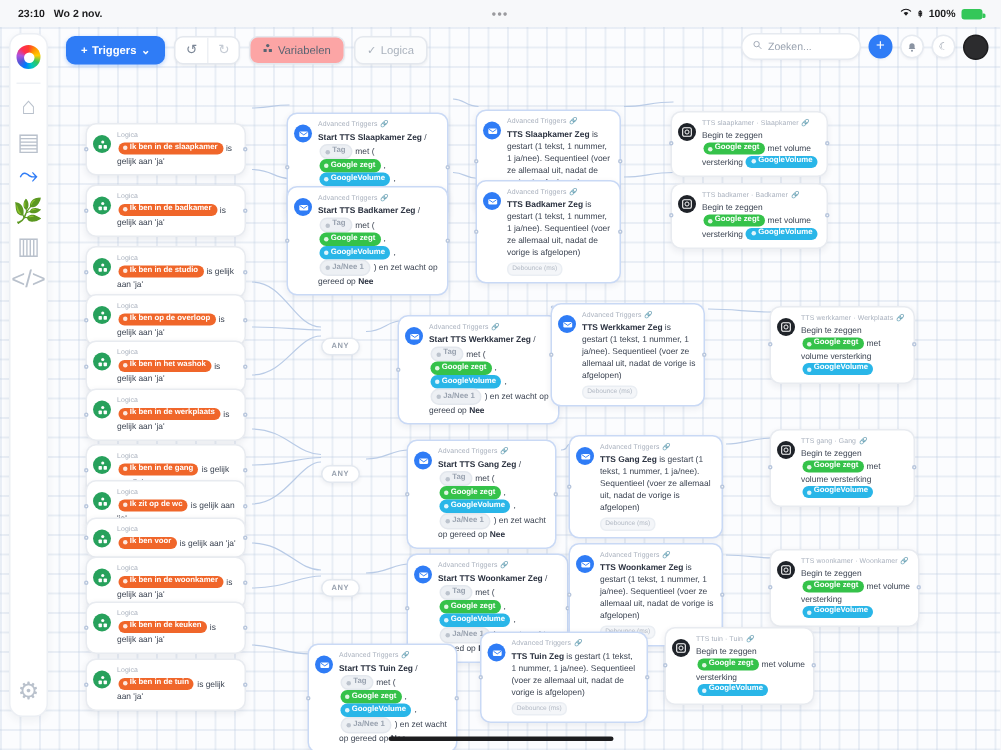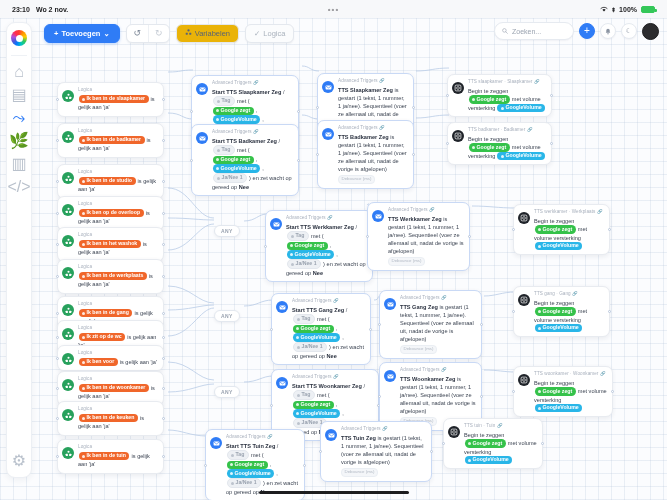--- a/index.html
+++ b/index.html
@@ -39,21 +39,21 @@
   }
   .edges { position:absolute; inset:0; width:667px; height:482px; pointer-events:none; }
 
   
   .toolbar {
     position: absolute; top: 22px; left: 44px; right: 8px; height: 22px;
     display: flex; align-items: center; gap: 6px; z-index: 40;
   }
   .tb-btn {
     height: 19px; display: flex; align-items: center; gap: 3px;
-    padding: 0 8px; border-radius: 6px; background: #eab308;
+    padding: 0 8px; border-radius: 6px; background: #fca5a5;
     border: 1px solid #e4e8ee; font-size: 7.5px; color: #5a6472;
     box-shadow: 0 1px 1.5px rgba(30,45,70,.06);
     white-space: nowrap;
   }
   .tb-btn.primary {
     background: #2f7cf6; border-color: #2f7cf6; color: #fff; font-weight: 700;
     padding: 0 9px; box-shadow: 0 1px 3px rgba(47,124,246,.32);
   }
   .tb-icon-group { display: flex; background:#fff; border:1px solid #e4e8ee; border-radius:6px; height:19px; overflow:hidden; box-shadow: 0 1px 1.5px rgba(30,45,70,.06); }
   .tb-icon { width: 21px; height: 17px; display:flex; align-items:center; justify-content:center; color:#7b8696; font-size:9px; }
@@ -759,21 +759,21 @@
  <div class="junction" style="top:207px;left:214px">ANY</div>
  <div class="junction" style="top:292px;left:214px">ANY</div>
  <div class="junction" style="top:368px;left:214px">ANY</div>
       </div>
 
   </div>
 
   <div class="toolbar">
     <div class="tb-btn primary">
       <span>+</span>
-      <span>Toevoegen</span>
+      <span>Triggers</span>
       <span>⌄</span>
     </div>
     <div class="tb-icon-group">
       <div class="tb-icon">↺</div>
       <div class="tb-icon sep">↻</div>
     </div>
     <div class="tb-btn">
       <span>
         <svg width="7" height="7" viewBox="0 0 10 10">
             <circle cx="5" cy="2" r="1.6" fill="#5a6472"></circle>

